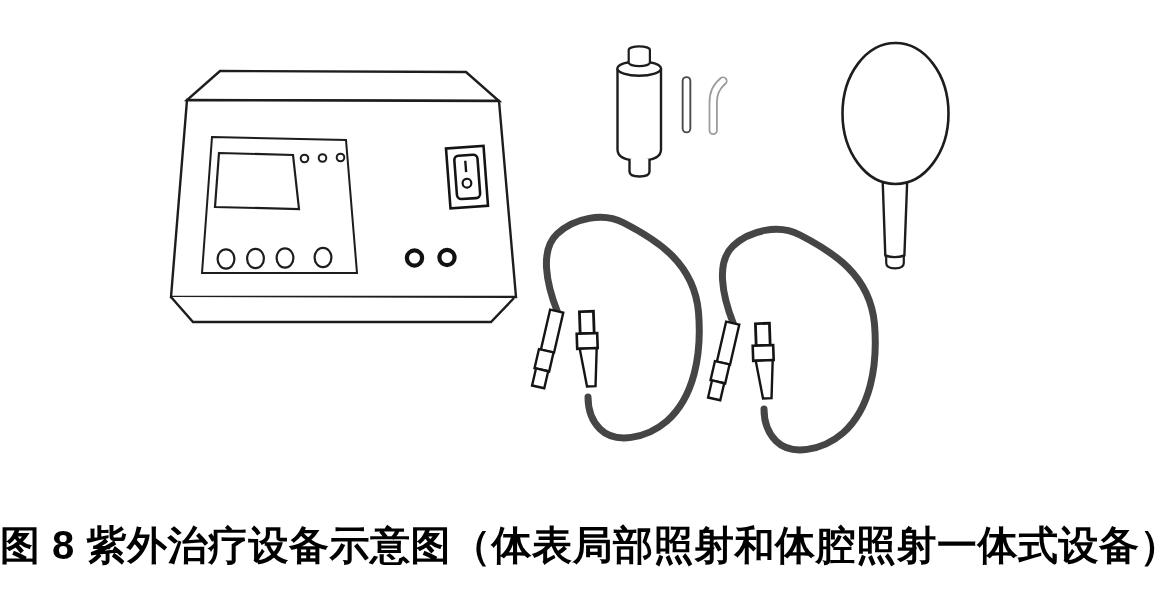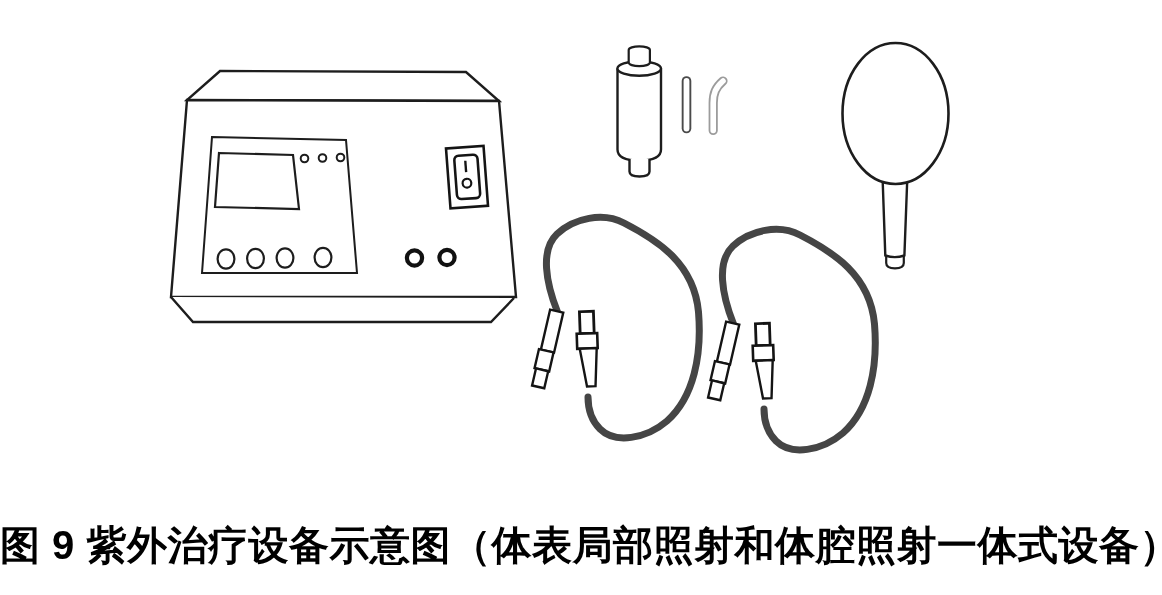--- a/index.html
+++ b/index.html
@@ -98,14 +98,14 @@
     <g>
       <path d="M 886.2 250 L 886.2 263 Q 886.2 268.3 895 268.3 Q 903.8 268.3 903.8 263 L 903.8 250" fill="#ffffff" stroke="#1d1d1d" stroke-width="2.2"></path>
       <path d="M 882.3 170 L 907.6 170 L 904.4 255.5 Q 894.8 258.8 885.3 255.5 Z" fill="#ffffff" stroke="#1d1d1d" stroke-width="2.4"></path>
       <ellipse cx="895.5" cy="113.5" rx="53" ry="70.5" fill="#ffffff" stroke="#1d1d1d" stroke-width="2.6"></ellipse>
     </g>
 
     <use href="#cableA"></use>
     <use href="#cableA" transform="translate(176,12)"></use>
   </svg>
 
-  <div class="caption">图 9 紫外治疗设备示意图（体表局部照射和体腔照射一体式设备）</div>
+  <div class="caption">图 8 紫外治疗设备示意图（体表局部照射和体腔照射一体式设备）</div>
 </div>
 
 </body></html>

